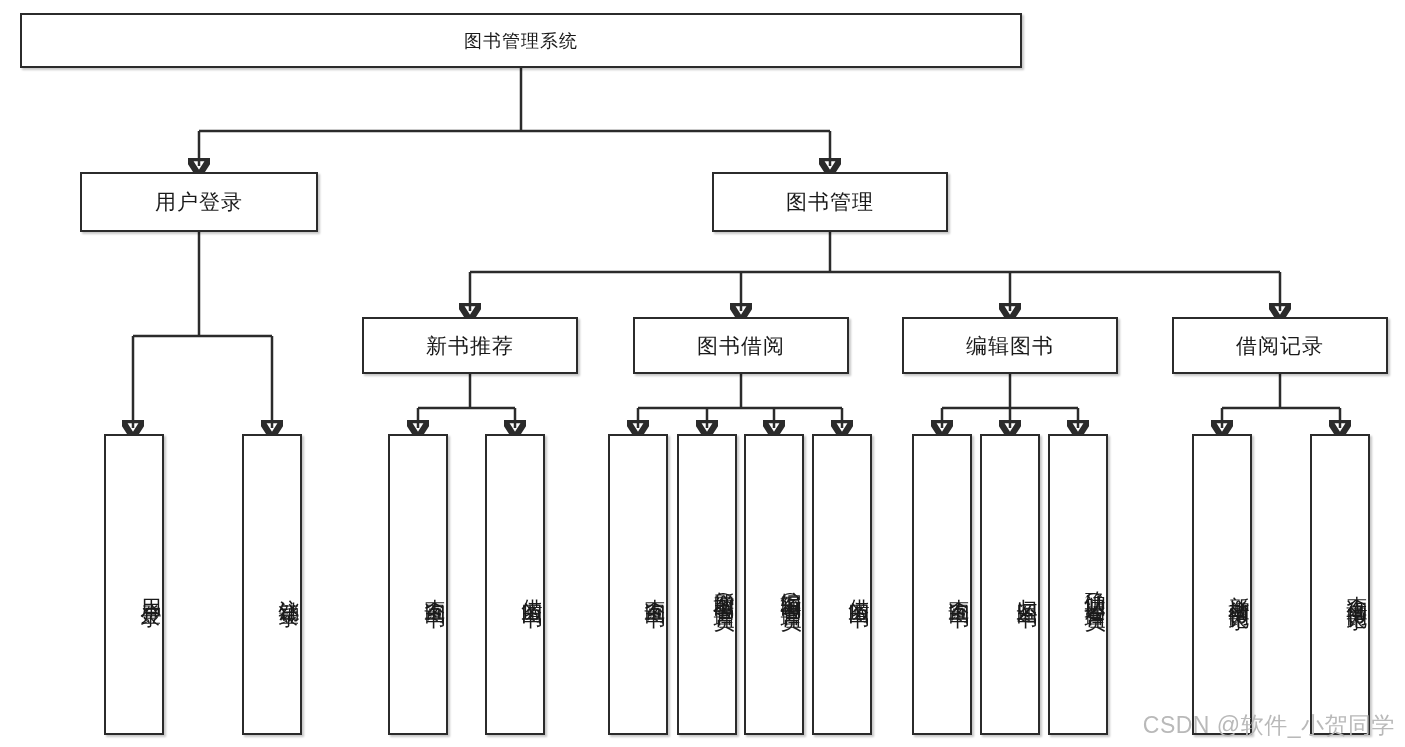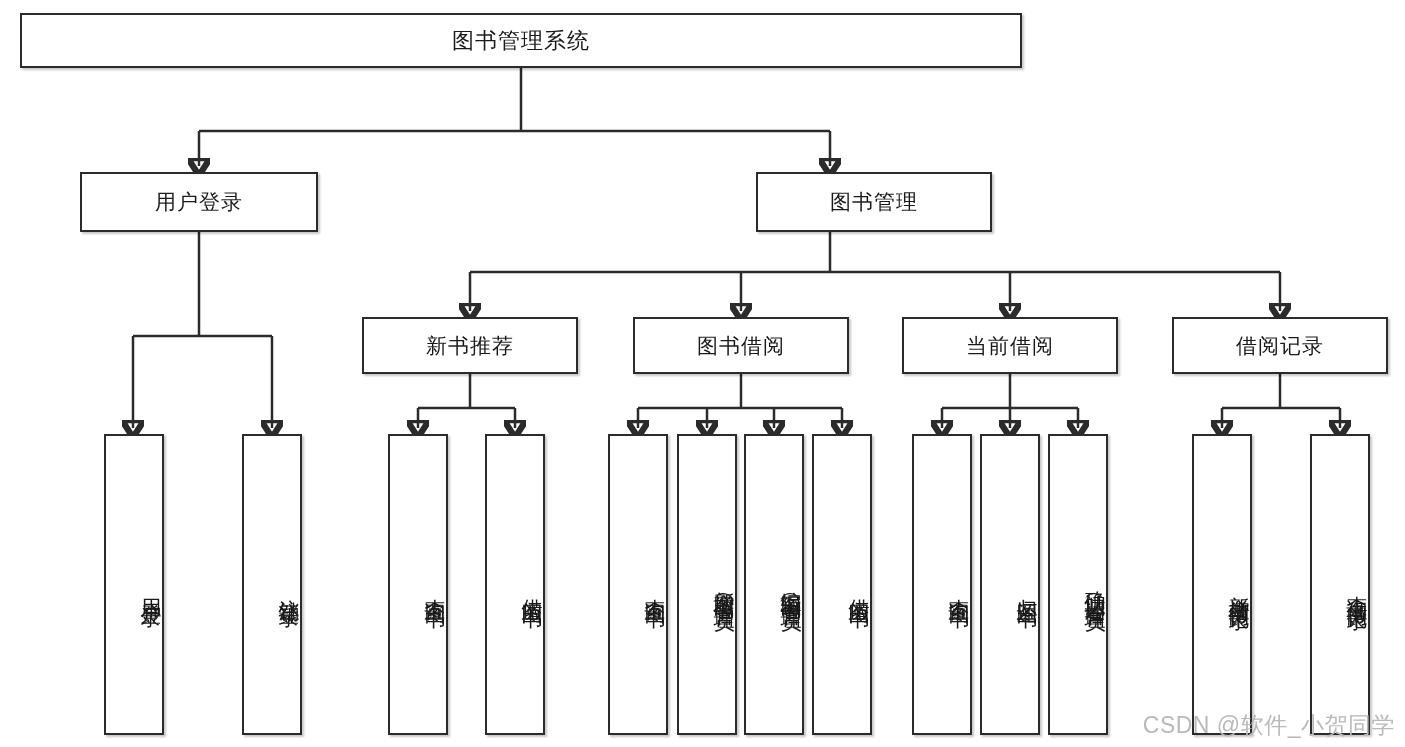--- a/index.html
+++ b/index.html
@@ -18,21 +18,21 @@
     background:#ffffff;
     box-shadow:2px 2px 2px rgba(0,0,0,0.22);
     display:flex;
     align-items:center;
     justify-content:center;
     color:#1a1a1a;
     font-size:21px;
     letter-spacing:1px;
     white-space:nowrap;
   }
-  .node.root{font-size:22px;}
+  .node.root{font-size:18px;}
   .node.leaf{
     writing-mode:vertical-rl;
     text-orientation:upright;
     font-size:21px;
     letter-spacing:3px;
     align-items:flex-start;
     justify-content:center;
     padding-top:6px;
     line-height:1;
   }
@@ -104,25 +104,25 @@
 
     <line x1="1280" y1="374" x2="1280" y2="408"></line>
     <line x1="1222" y1="408" x2="1340" y2="408"></line>
     <line x1="1222" y1="408" x2="1222" y2="428" marker-end="url(#arrow)"></line>
     <line x1="1340" y1="408" x2="1340" y2="428" marker-end="url(#arrow)"></line>
   </svg>
 
   <div class="node root" style="left:20px;top:13px;width:1002px;height:55px;">图书管理系统</div>
 
   <div class="node" style="left:80px;top:172px;width:238px;height:60px;">用户登录</div>
-  <div class="node" style="left:712px;top:172px;width:236px;height:60px;margin-left:44px;">图书管理</div>
+  <div class="node" style="left:712px;top:172px;width:236px;height:60px;">图书管理</div>
 
   <div class="node" style="left:633px;top:317px;width:216px;height:57px;">图书借阅</div>
   <div class="node" style="left:362px;top:317px;width:216px;height:57px;">新书推荐</div>
-  <div class="node" style="left:902px;top:317px;width:216px;height:57px;">当前借阅</div>
+  <div class="node" style="left:902px;top:317px;width:216px;height:57px;">编辑图书</div>
   <div class="node" style="left:1172px;top:317px;width:216px;height:57px;">借阅记录</div>
 
   <div class="node leaf" style="left:104px;top:434px;width:60px;height:301px;">
     <span>用户登录</span>
   </div>
   <div class="node leaf" style="left:242px;top:434px;width:60px;height:301px;">
     <span>注销登录</span>
   </div>
 
   <div class="node leaf" style="left:388px;top:434px;width:60px;height:301px;">

